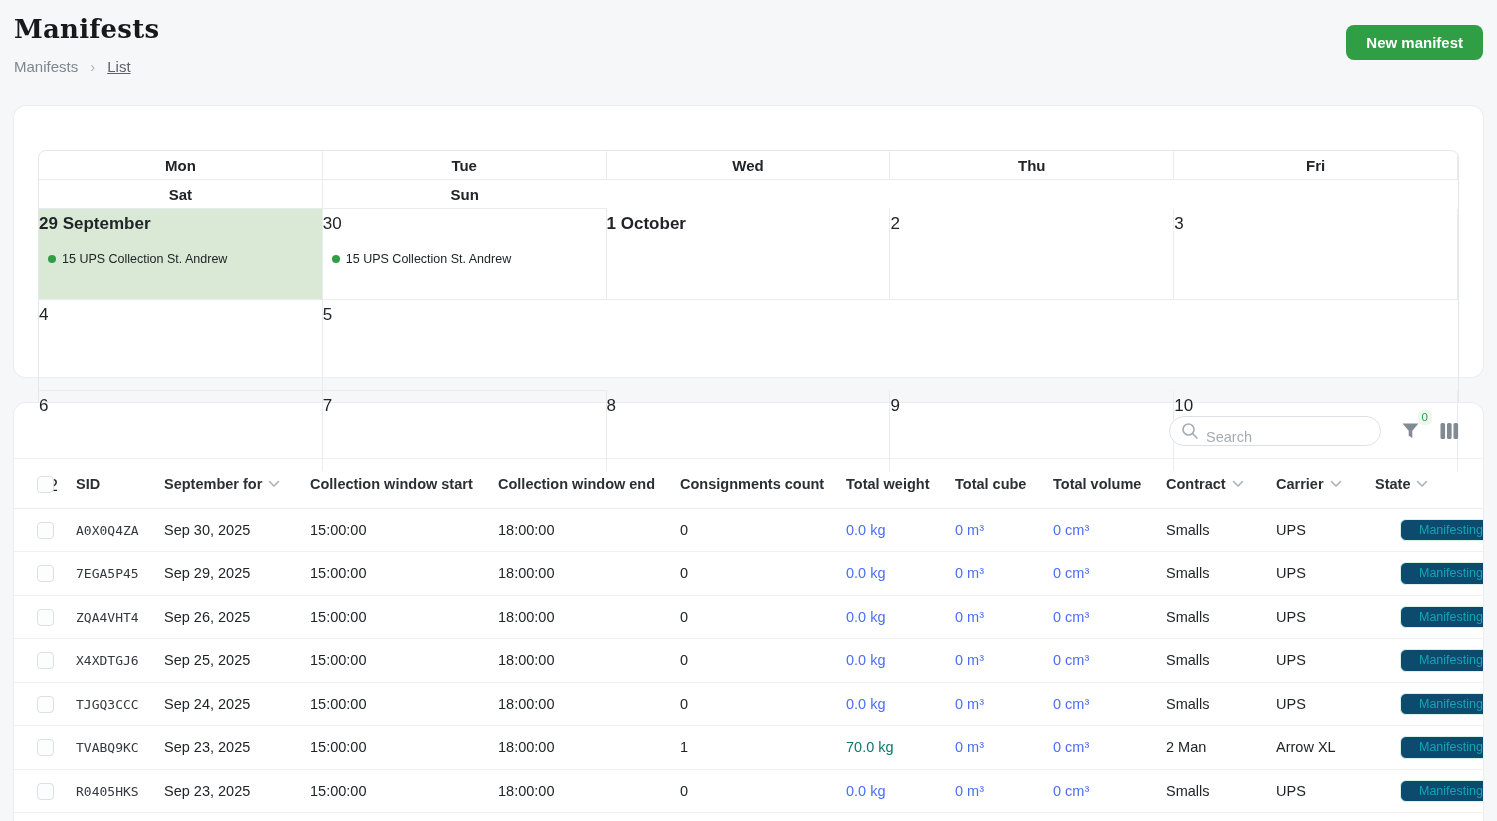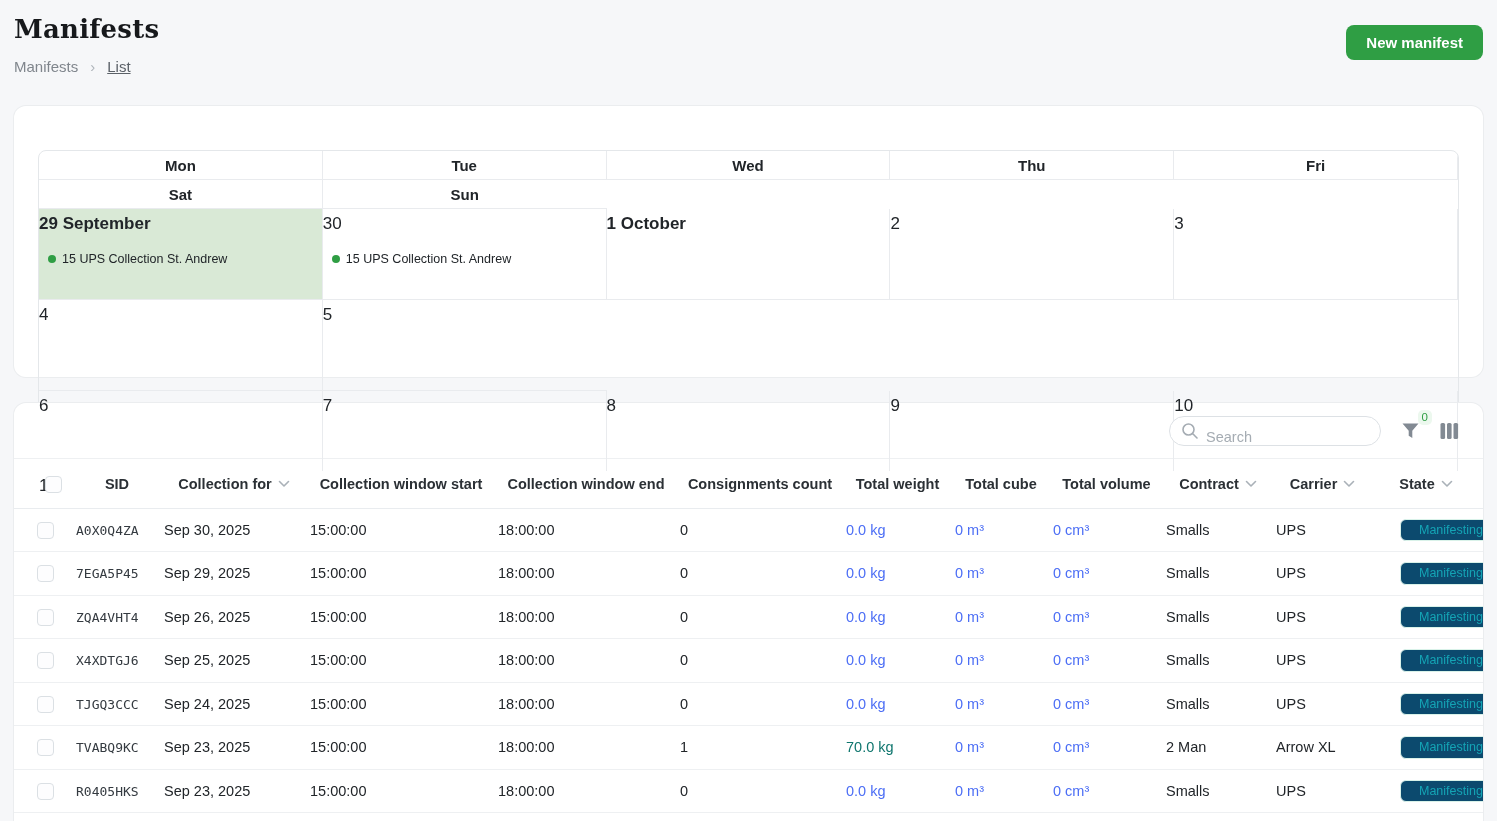--- a/index.html
+++ b/index.html
@@ -52,21 +52,21 @@
   .search-input::placeholder { color:#a5acb3; }
   .search-icon { position:absolute; left:12px; top:6px; }
   .icon-btn { position:relative; background:none; border:none; cursor:pointer; padding:0; line-height:0; }
   .filter-badge {
     position:absolute; top:-12px; right:-12px; background:#ecf8ee; color:#2f9e44;
     border-radius:5px; font-size:11.5px; padding:1px 4px; line-height:13px; font-family:"Liberation Sans",sans-serif;
   }
   
   table.grid { width:100%; border-collapse:collapse; table-layout:fixed; }
   table.grid th {
-    text-align:center; font-size:14.5px; font-weight:bold; color:#2b3035;
+    text-align:left; font-size:14.5px; font-weight:bold; color:#2b3035;
     padding:16px 6px 15px 0; border-bottom:1px solid #e9ecef; white-space:nowrap; overflow:hidden;
   }
   table.grid td {
     font-size:14.5px; color:#212529; padding:10px 6px 10px 0;
     border-bottom:1px solid #eef0f2; white-space:nowrap; overflow:hidden;
   }
   .c-check { padding-left:23px !important; width:62px; }
   .checkbox { display:inline-block; width:17px; height:17px; border:1.5px solid #dbe0e4; border-radius:4px; background:#fdfdfe; cursor:pointer; vertical-align:middle; }
   .sid { font-family:"DejaVu Sans Mono","Liberation Mono",monospace; font-size:13px; color:#343a40; }
   .sort-chevron { margin-left:6px; vertical-align:1px; }
@@ -200,21 +200,21 @@
         <col style="width:98px">
       <col style="width:113px">
         <col style="width:110px">
         <col style="width:99px">
         <col>
     </colgroup>
     <thead>
       <tr>
         <th class="c-check"><span class="checkbox"></span></th>
         <th><span>SID</span></th>
-        <th><span>Collection for</span><span class="sort-chevron"><svg width="12" height="8" viewBox="0 0 12 8">
+        <th><span>September for</span><span class="sort-chevron"><svg width="12" height="8" viewBox="0 0 12 8">
                 <polyline points="1.5,1.5 6,6 10.5,1.5" fill="none" stroke="#aab1b8" stroke-width="1.6" stroke-linecap="round" stroke-linejoin="round"></polyline>
               </svg></span></th>
         <th><span>Collection window start</span></th>
         <th><span>Collection window end</span></th>
         <th><span>Consignments count</span></th>
         <th><span>Total weight</span></th>
         <th><span>Total cube</span></th>
         <th><span>Total volume</span></th>
         <th><span>Contract</span><span class="sort-chevron"><svg width="12" height="8" viewBox="0 0 12 8">
                 <polyline points="1.5,1.5 6,6 10.5,1.5" fill="none" stroke="#aab1b8" stroke-width="1.6" stroke-linecap="round" stroke-linejoin="round"></polyline>

